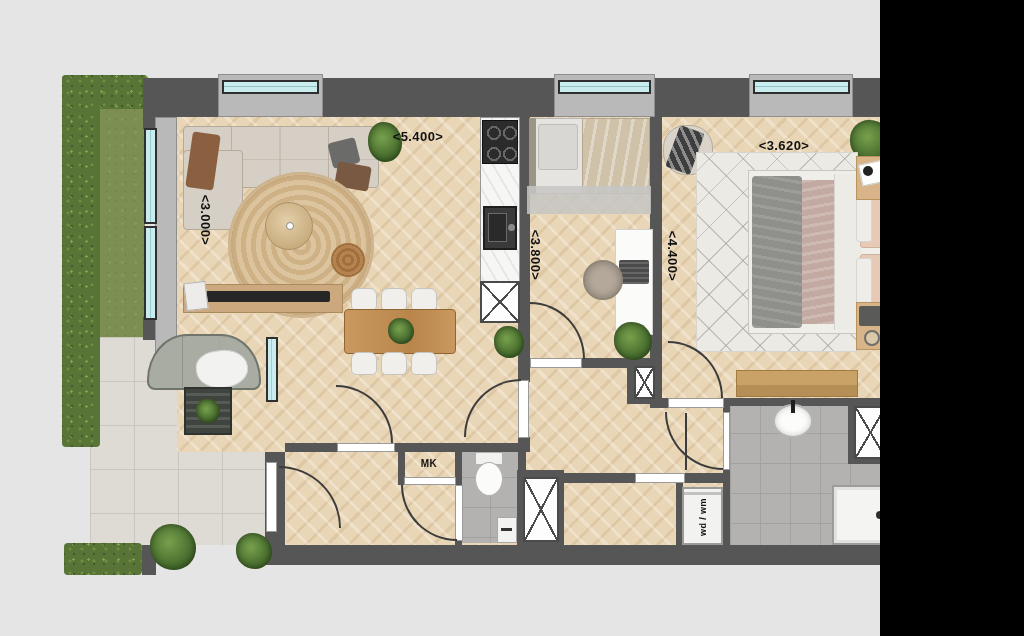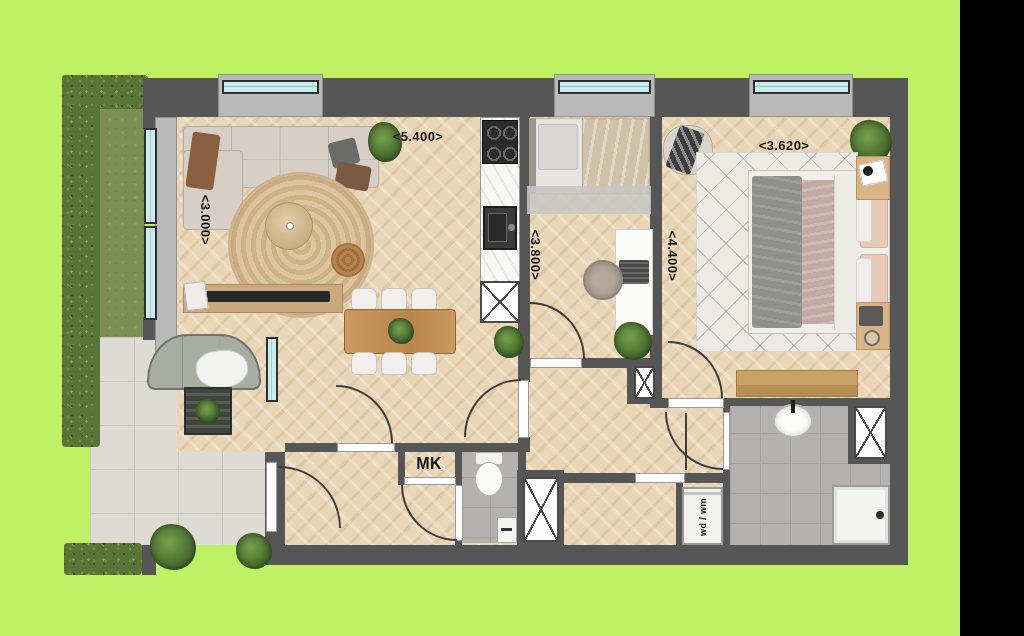--- a/index.html
+++ b/index.html
@@ -1,17 +1,17 @@
 <!DOCTYPE html>
 <html><head>
 <meta charset="utf-8">
 <style>
   html,body{margin:0;padding:0;background:#000;}
-  #scene{position:relative;width:960px;height:636px;background:#bef264;overflow:hidden;
-         font-family:"Liberation Sans",sans-serif;}
+  #scene{position:relative;width:852px;height:636px;background:#e5e5e5;overflow:hidden;
+         font-family:"Liberation Sans",sans-serif;padding-left:28px;}
   .abs{position:absolute;box-sizing:border-box;}
   .wall{background:#565656;}
   .recess{background:#b9b9b9;border:1px solid #8e8e8e;}
   .wood{background-color:#e9d6b6;
     background-image:
       repeating-linear-gradient(45deg, rgba(255,255,255,.28) 0 3px, rgba(255,255,255,0) 3px 15px),
       repeating-linear-gradient(-45deg, rgba(166,124,72,.16) 0 3px, rgba(166,124,72,0) 3px 15px);}
   .gtile{background-color:#b3b2b0;
     background-image:linear-gradient(#a2a19f 1px,transparent 1px),
                      linear-gradient(90deg,#a2a19f 1px,transparent 1px);
@@ -247,16 +247,16 @@
 
   <div class="abs thresh" style="left:723px;top:412px;width:7px;height:58px"></div>
   <div class="abs arc arc-bl" style="left:665px;top:412px;width:58px;height:58px"></div>
   <div class="abs" style="left:685px;top:413px;width:2px;height:57px;background:#3c3c3c"></div>
 
   <div class="abs dim" style="left:383px;top:129px;width:70px">&lt;5.400&gt;</div>
   <div class="abs dim v90" style="left:170px;top:212px;width:70px">&lt;3.000&gt;</div>
   <div class="abs dim v90" style="left:500px;top:247px;width:70px">&lt;3.800&gt;</div>
   <div class="abs dim v90" style="left:637px;top:248px;width:70px">&lt;4.400&gt;</div>
   <div class="abs dim" style="left:749px;top:138px;width:70px">&lt;3.620&gt;</div>
-  <div class="abs dim" style="left:404px;top:456px;width:50px;font-size:16px">MK</div>
+  <div class="abs dim" style="left:404px;top:456px;width:50px;font-size:10px">MK</div>
   <div class="abs dim v270" style="left:673px;top:509px;width:60px;font-size:9px">wd / wm</div>
 
 </div>
 
 </body></html>

